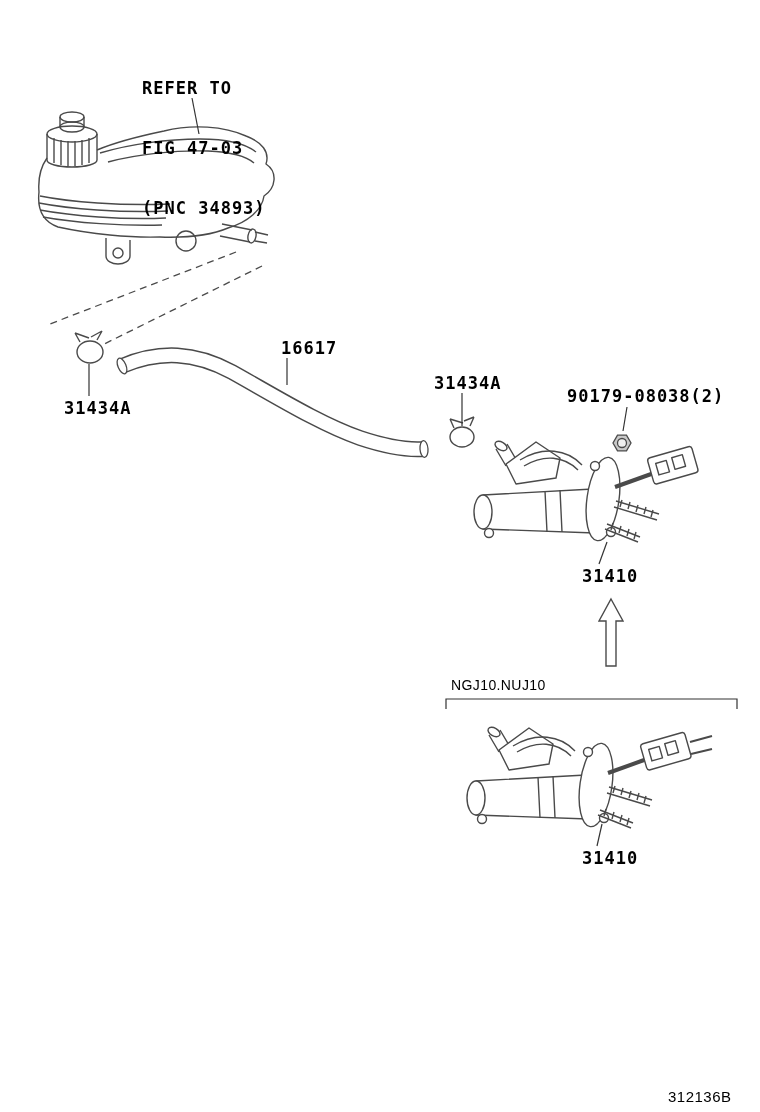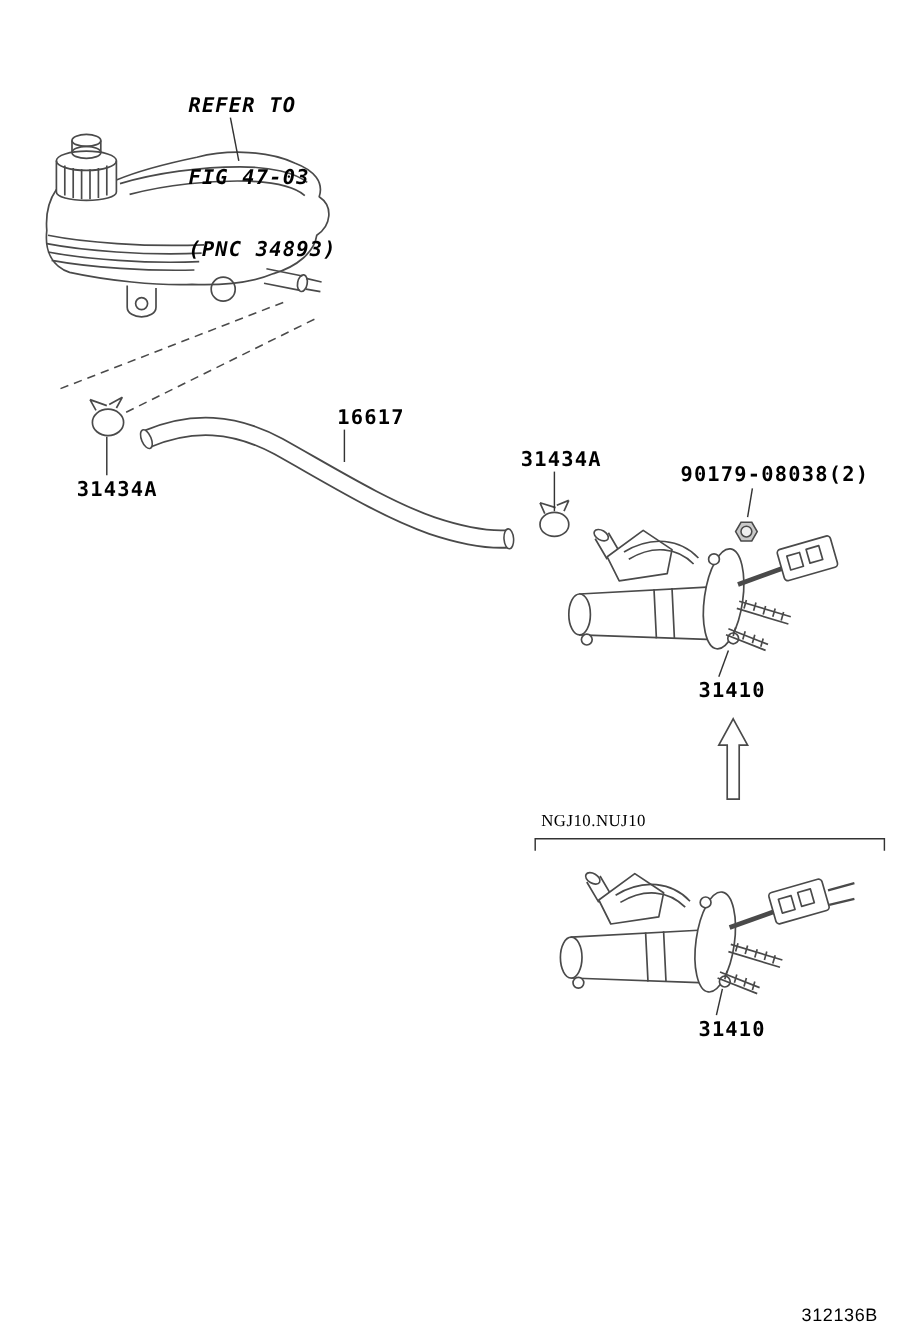--- a/index.html
+++ b/index.html
@@ -15,21 +15,21 @@
     position:absolute;
     font-family:"DejaVu Sans Mono", monospace;
     font-weight:bold;
     font-size:17px;
     letter-spacing:1px;
     color:#000;
     white-space:pre;
     line-height:20px;
   }
   .small{
-    font-family:Liberation Serif, serif;
+    font-family:Liberation Sans, sans-serif;
     font-weight:normal;
     font-size:14px;
     letter-spacing:0.4px;
     line-height:16px;
   }
   .figcode{
     font-family:"Liberation Sans", sans-serif;
     font-weight:normal;
     font-size:15px;
     letter-spacing:0.5px;
@@ -140,21 +140,21 @@
       <path d="M192,98 L199,134"></path>
       <path d="M287,358 L287,385"></path>
       <path d="M89,364 L89,396"></path>
       <path d="M462,393 L462,426"></path>
       <path d="M627,407 L623,431"></path>
       <path d="M607,542 L599,564"></path>
       <path d="M602,824 L597,846"></path>
     </g>
   </svg>
 
-  <div class="lbl" style="left:157px;top:38px;font-style:italic;">
+  <div class="lbl" style="left:142px;top:38px;">
     <div>REFER TO</div>
     <div>FIG 47-03</div>
     <div>(PNC 34893)</div>
   </div>
 
   <div class="lbl" style="left:281px;top:338px;">16617</div>
 
   <div class="lbl" style="left:64px;top:398px;">31434A</div>
 
   <div class="lbl" style="left:434px;top:373px;">31434A</div>

